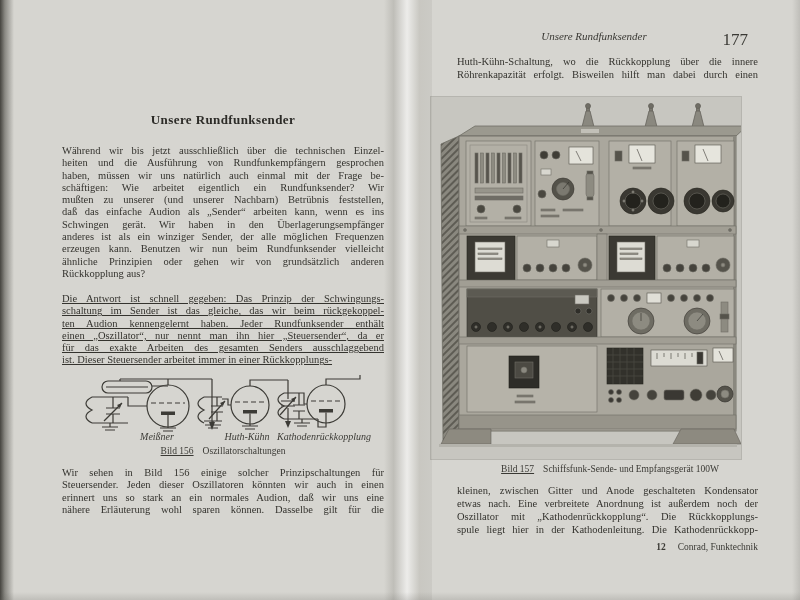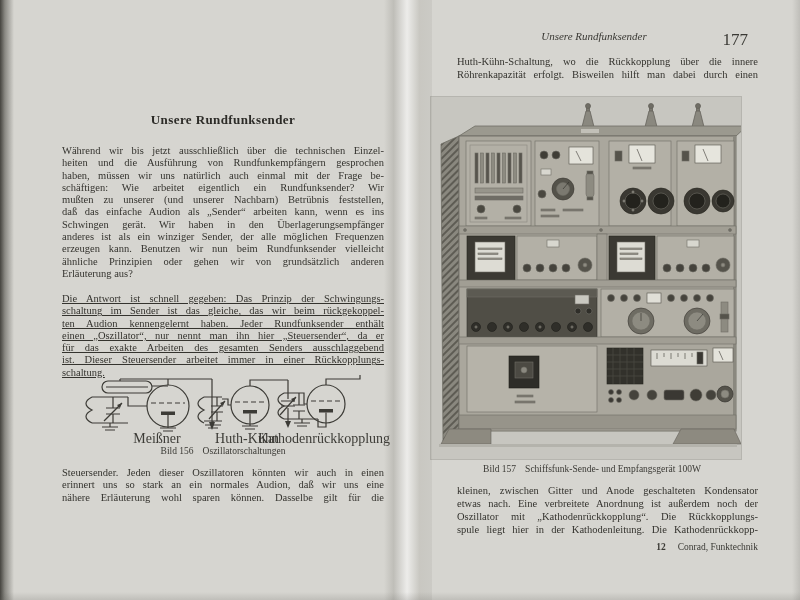--- a/index.html
+++ b/index.html
@@ -23,22 +23,22 @@
   .para{width:322px;font-size:10.5px;}
   .para .tline{text-align:justify;text-align-last:justify;overflow:hidden;}
   .para[data-last-align="left"] .tline:last-child{text-align-last:left;}
   .lh-left .tline{height:12.3px;line-height:12.3px;}
   .lh-right .tline{height:13.1px;line-height:13.1px;margin-left:27px;}
 
   .heading{font-weight:bold;font-size:13px;letter-spacing:.4px;text-align:center;color:#2c2b27;}
   .running-header{font-style:italic;font-size:11px;text-align:center;color:#3a3934;}
   .pagenum{position:absolute;right:10px;top:0;font-style:italic;font-size:17px;font-weight:normal;color:#3a3934;font-style:normal;}
   .caption{font-size:9.5px;text-align:center;color:#3a3934;}
-  .caption .cap-label{margin-right:9px;}
-  .figlabel{position:absolute;transform:translateX(-50%);font-size:14px;color:#3d3c37;white-space:nowrap;}
+  .caption .cap-label{margin-right:9px;text-decoration:underline;}
+  .figlabel{position:absolute;transform:translateX(-50%);font-style:italic;font-size:10px;color:#3d3c37;white-space:nowrap;}
   .footer-line{font-size:9.5px;color:#3a3934;text-align:right;}
   .footer-line .sig{font-weight:bold;margin-right:12px;}
 
   .photo{background:#c7c6c0;border:1px solid #b6b5af;box-sizing:border-box;}
   svg{display:block;}
 </style>
 </head>
 <body>
 
 <div id="stage">
@@ -50,31 +50,30 @@
         <div class="tline">Während wir bis jetzt ausschließlich über die technischen Einzel-</div>
         <div class="tline">heiten und die Ausführung von Rundfunkempfängern gesprochen</div>
         <div class="tline">haben, müssen wir uns natürlich auch einmal mit der Frage be-</div>
         <div class="tline">schäftigen: Wie arbeitet eigentlich ein Rundfunksender? Wir</div>
         <div class="tline">mußten zu unserer (und unserer Nachbarn) Betrübnis feststellen,</div>
         <div class="tline">daß das einfache Audion als „Sender“ arbeiten kann, wenn es ins</div>
         <div class="tline">Schwingen gerät. Wir haben in den Überlagerungsempfänger</div>
         <div class="tline">anderes ist als ein winziger Sender, der alle möglichen Frequenzen</div>
         <div class="tline">erzeugen kann. Benutzen wir nun beim Rundfunksender vielleicht</div>
         <div class="tline">ähnliche Prinzipien oder gehen wir von grundsätzlich anderen</div>
-        <div class="tline">Erläuterung aus?</div>
+        <div class="tline">Rückkopplung aus?</div>
       </div>
 
     <div class="abs para lh-left" style="left:62px;top:293px;text-decoration:underline;" data-last-align="left">
         <div class="tline">Die Antwort ist schnell gegeben: Das Prinzip der Schwingungs-</div>
         <div class="tline">schaltung im Sender ist das gleiche, das wir beim rückgekoppel-</div>
         <div class="tline">ten Audion kennengelernt haben. Jeder Rundfunksender enthält</div>
         <div class="tline">einen „Oszillator“, nur nennt man ihn hier „Steuersender“, da er</div>
         <div class="tline">für das exakte Arbeiten des gesamten Senders ausschlaggebend</div>
         <div class="tline">ist. Dieser Steuersender arbeitet immer in einer Rückkopplungs-</div>
-        <div class="tline">schaltung.</div>
       </div>
 
     <div class="abs" style="left:62px;top:375px;width:330px;height:60px;">
       <svg width="330" height="60" viewBox="0 0 330 60">
         <g stroke="#3c3b36" stroke-width="1.2" fill="none">
 
           <circle cx="106" cy="31" r="21"></circle>
           <path d="M89,28 H123" stroke-dasharray="5,3"></path>
           <rect x="99" y="36.5" width="14" height="3.5" fill="#3c3b36" stroke="none"></rect>
           <path d="M58,4 H150"></path>
@@ -122,20 +121,21 @@
     <div class="abs" style="left:62px;top:431px;width:322px;height:14px;">
       <span class="figlabel" style="left:95px;">Meißner</span>
       <span class="figlabel" style="left:185px;">Huth-Kühn</span>
       <span class="figlabel" style="left:262px;">Kathodenrückkopplung</span>
     </div>
     <div class="abs caption" style="left:62px;top:446px;width:322px;">
       <span class="cap-label">Bild 156</span><span>Oszillatorschaltungen</span>
     </div>
 
     <div class="abs para lh-left" style="left:62px;top:467px;">
+        <div class="tline">Wir sehen in Bild 156 einige solcher Prinzipschaltungen für</div>
         <div class="tline">Steuersender. Jeden dieser Oszillatoren könnten wir auch in einen</div>
         <div class="tline">erinnert uns so stark an ein normales Audion, daß wir uns eine</div>
         <div class="tline">nähere Erläuterung wohl sparen können. Dasselbe gilt für die</div>
       </div>
   </div>
 
   <div>
     <div class="abs" style="left:430px;top:30px;width:328px;height:16px;">
       <div class="running-header">Unsere Rundfunksender</div>
       <div class="pagenum">177</div>
@@ -331,21 +331,21 @@
             <circle cx="294" cy="297" r="4" fill="#8d8b81"></circle>
 
           <rect x="28" y="318" width="277" height="14" fill="#97948a"></rect>
           <polygon points="18,332 60,332 60,347 10,347" fill="#8d8a80" stroke="#64625a"></polygon>
           <polygon points="250,332 303,332 310,347 242,347" fill="#8d8a80" stroke="#64625a"></polygon>
           <rect x="8" y="347" width="298" height="3" fill="#b4b3ac" stroke="none"></rect>
         </g>
       </svg>
     </div>
 
-    <div class="abs caption" style="left:428px;top:464px;width:328px;">
+    <div class="abs caption" style="left:446px;top:464px;width:328px;">
       <span class="cap-label">Bild 157</span><span>Schiffsfunk-Sende- und Empfangsgerät 100W</span>
     </div>
 
     <div class="abs para lh-right" style="left:430px;top:484px;width:328px;">
         <div class="tline">kleinen, zwischen Gitter und Anode geschalteten Kondensator</div>
         <div class="tline">etwas nach. Eine verbreitete Anordnung ist außerdem noch der</div>
         <div class="tline">Oszillator mit „Kathodenrückkopplung“. Die Rückkopplungs-</div>
         <div class="tline">spule liegt hier in der Kathodenleitung. Die Kathodenrückkopp-</div>
       </div>
 

